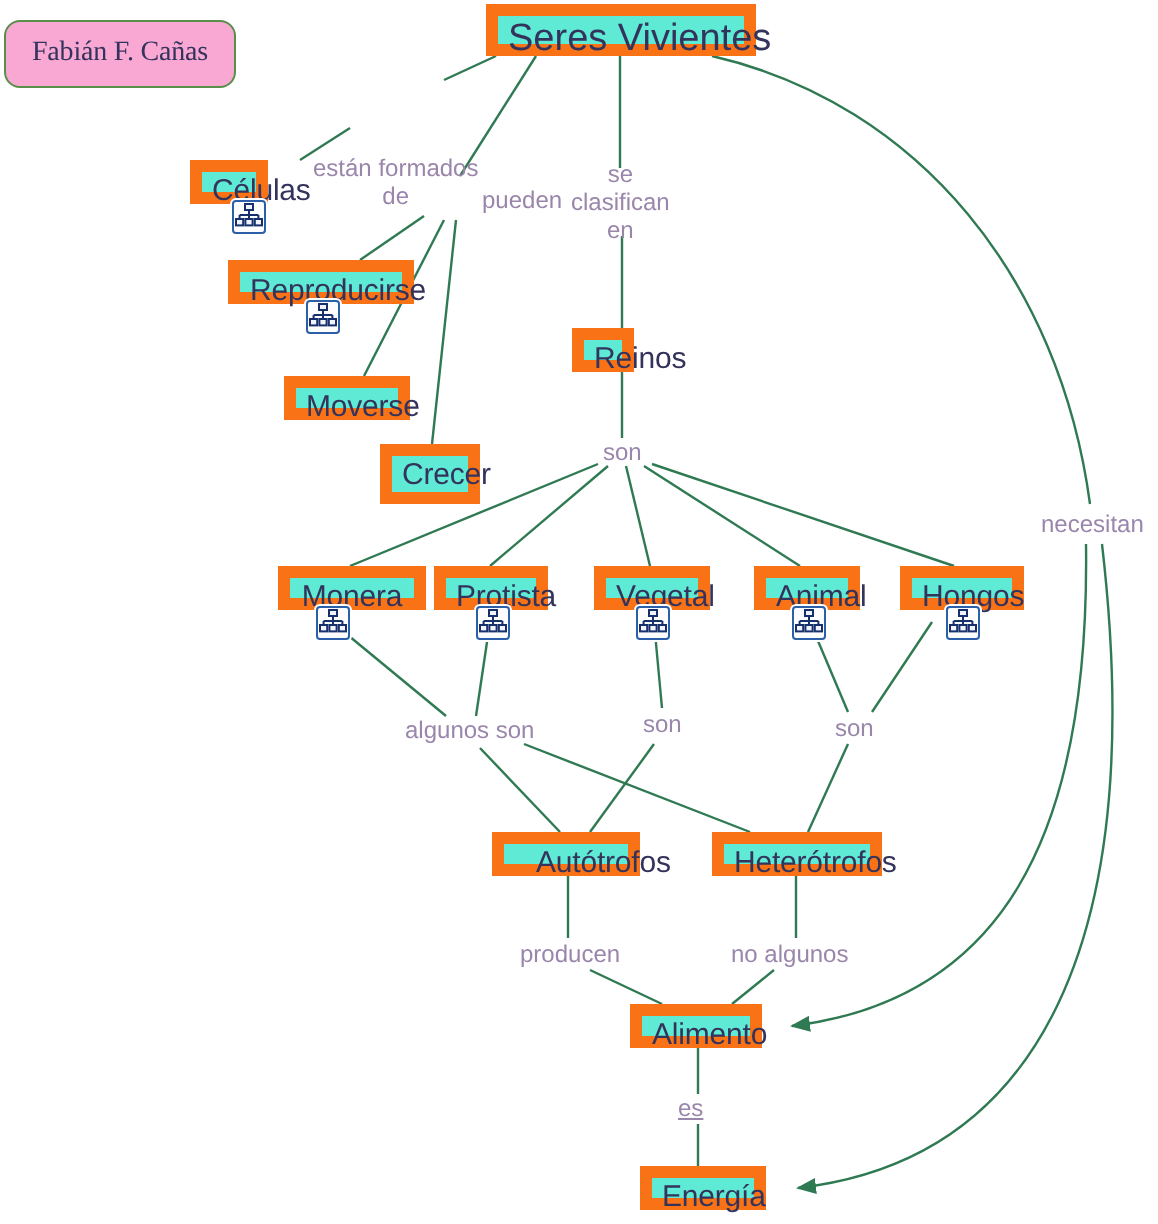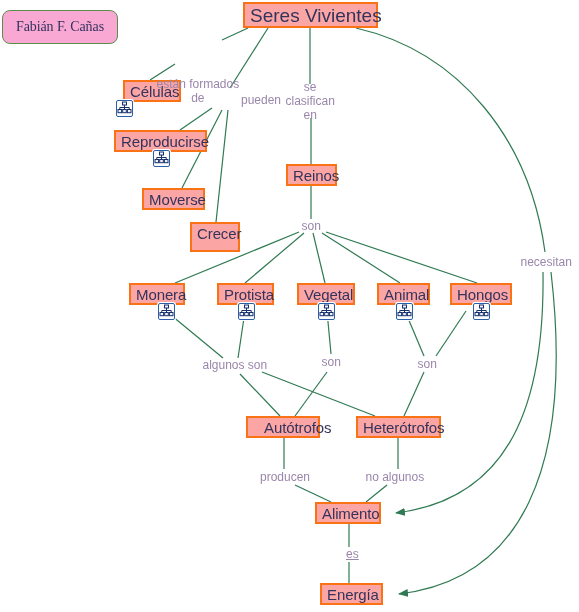--- a/index.html
+++ b/index.html
@@ -24,22 +24,22 @@
     position: absolute;
     left: 0; top: 0;
     width: 579px;
     height: 612px;
     pointer-events: none;
   }
   
   .node {
     position: absolute;
     box-sizing: border-box;
-    background: #fca5a5;
-    border: 2px solid #f97316;
+    background: #5eead4;
+    border: 6px solid #f97316;
     color: #33335c;
     font-size: 15px;
     line-height: 20px;
     text-align: center;
     white-space: nowrap;
     padding: 0 5px;
     letter-spacing: -0.1px;
   }
   .node.author {
     border-radius: 8px;
@@ -119,21 +119,21 @@
         <path d="M 349 562 L 349 583" stroke="#2f7a52"></path>
         <path d="M 356 28 C 460 52 530 140 545 252" stroke="#2f7a52"></path>
         <path d="M 543 272 C 545 420 500 500 396 513" stroke="#2f7a52" marker-end="url(#arrowhead)"></path>
         <path d="M 551 272 C 574 470 520 580 399 594" stroke="#2f7a52" marker-end="url(#arrowhead)"></path>
       </g>
   </svg>
 
   <div id="nodes-layer">
       <div class="node author" style="left: 2px; top: 10px; width: 116px; height: 34px; line-height: 32px;">Fabián F. Cañas</div>
       <div class="node title" style="left: 243px; top: 2px; width: 135px; height: 26px; line-height: 24px;">Seres Vivientes</div>
-      <div class="node" style="left: 95px; top: 80px; width: 58px; height: 22px; line-height: 20px; margin-left: 28px;">Células</div>
+      <div class="node" style="left: 95px; top: 80px; width: 39px; height: 22px; line-height: 20px;">Células</div>
       <div class="mapicon" style="left: 115.5px; top: 100px;">
         <svg width="15" height="15" viewBox="0 0 15 15" xmlns="http://www.w3.org/2000/svg">
           <rect x="5.5" y="1" width="4" height="3" fill="#f3f3ff" stroke="#16306b" stroke-width="1"></rect>
           <path d="M7.5 4 L7.5 6.5 M2.8 6.5 L12.2 6.5 M2.8 6.5 L2.8 8.5 M7.5 6.5 L7.5 8.5 M12.2 6.5 L12.2 8.5" stroke="#16306b" stroke-width="1" fill="none"></path>
           <rect x="1" y="8.5" width="3.6" height="3.2" fill="#f3f3ff" stroke="#16306b" stroke-width="1"></rect>
           <rect x="5.7" y="8.5" width="3.6" height="3.2" fill="#f3f3ff" stroke="#16306b" stroke-width="1"></rect>
           <rect x="10.4" y="8.5" width="3.6" height="3.2" fill="#f3f3ff" stroke="#16306b" stroke-width="1"></rect>
         </svg>
       </div>
       <div class="node" style="left: 114px; top: 130px; width: 93px; height: 22px; line-height: 20px;">Reproducirse</div>
@@ -141,22 +141,22 @@
         <svg width="15" height="15" viewBox="0 0 15 15" xmlns="http://www.w3.org/2000/svg">
           <rect x="5.5" y="1" width="4" height="3" fill="#f3f3ff" stroke="#16306b" stroke-width="1"></rect>
           <path d="M7.5 4 L7.5 6.5 M2.8 6.5 L12.2 6.5 M2.8 6.5 L2.8 8.5 M7.5 6.5 L7.5 8.5 M12.2 6.5 L12.2 8.5" stroke="#16306b" stroke-width="1" fill="none"></path>
           <rect x="1" y="8.5" width="3.6" height="3.2" fill="#f3f3ff" stroke="#16306b" stroke-width="1"></rect>
           <rect x="5.7" y="8.5" width="3.6" height="3.2" fill="#f3f3ff" stroke="#16306b" stroke-width="1"></rect>
           <rect x="10.4" y="8.5" width="3.6" height="3.2" fill="#f3f3ff" stroke="#16306b" stroke-width="1"></rect>
         </svg>
       </div>
       <div class="node" style="left: 142px; top: 188px; width: 63px; height: 22px; line-height: 20px;">Moverse</div>
       <div class="node" style="left: 190px; top: 222px; width: 50px; height: 30px; line-height: 20px;">Crecer</div>
-      <div class="node" style="left: 286px; top: 164px; width: 51px; height: 22px; line-height: 20px;">Reinos</div>
-      <div class="node" style="left: 129px; top: 283px; width: 56px; height: 22px; line-height: 20px;">Monera</div>
+      <div class="node" style="left: 286px; top: 164px; width: 31px; height: 22px; line-height: 20px;">Reinos</div>
+      <div class="node" style="left: 139px; top: 283px; width: 74px; height: 22px; line-height: 20px;">Monera</div>
       <div class="mapicon" style="left: 158px; top: 303px;">
         <svg width="15" height="15" viewBox="0 0 15 15" xmlns="http://www.w3.org/2000/svg">
           <rect x="5.5" y="1" width="4" height="3" fill="#f3f3ff" stroke="#16306b" stroke-width="1"></rect>
           <path d="M7.5 4 L7.5 6.5 M2.8 6.5 L12.2 6.5 M2.8 6.5 L2.8 8.5 M7.5 6.5 L7.5 8.5 M12.2 6.5 L12.2 8.5" stroke="#16306b" stroke-width="1" fill="none"></path>
           <rect x="1" y="8.5" width="3.6" height="3.2" fill="#f3f3ff" stroke="#16306b" stroke-width="1"></rect>
           <rect x="5.7" y="8.5" width="3.6" height="3.2" fill="#f3f3ff" stroke="#16306b" stroke-width="1"></rect>
           <rect x="10.4" y="8.5" width="3.6" height="3.2" fill="#f3f3ff" stroke="#16306b" stroke-width="1"></rect>
         </svg>
       </div>
       <div class="node" style="left: 217px; top: 283px; width: 57px; height: 22px; line-height: 20px;">Protista</div>
@@ -211,16 +211,16 @@
       <div class="linklabel" style="color: rgb(154, 134, 171); left: 285.5px; top: 80px;">se
 clasifican
 en</div>
       <div class="linklabel" style="color: rgb(154, 134, 171); left: 301.5px; top: 219px;">son</div>
       <div class="linklabel" style="color: rgb(154, 134, 171); left: 202.5px; top: 358px;">algunos son</div>
       <div class="linklabel" style="color: rgb(154, 134, 171); left: 321.5px; top: 355px;">son</div>
       <div class="linklabel" style="color: rgb(154, 134, 171); left: 417.5px; top: 357px;">son</div>
       <div class="linklabel" style="color: rgb(154, 134, 171); left: 260px; top: 470px;">producen</div>
       <div class="linklabel" style="color: rgb(154, 134, 171); left: 365.5px; top: 470px;">no algunos</div>
       <div class="linklabel" style="color: rgb(154, 134, 171); left: 520.5px; top: 255px;">necesitan</div>
-      <div class="linklabel" style="color: rgb(154, 134, 171); left: 346px; top: 547px; text-decoration: underline;">es</div>
+      <div class="linklabel" style="color: rgb(154, 134, 171); left: 339px; top: 547px; text-decoration: underline;">es</div>
     </div>
 
 </div>
 
 </body></html>

